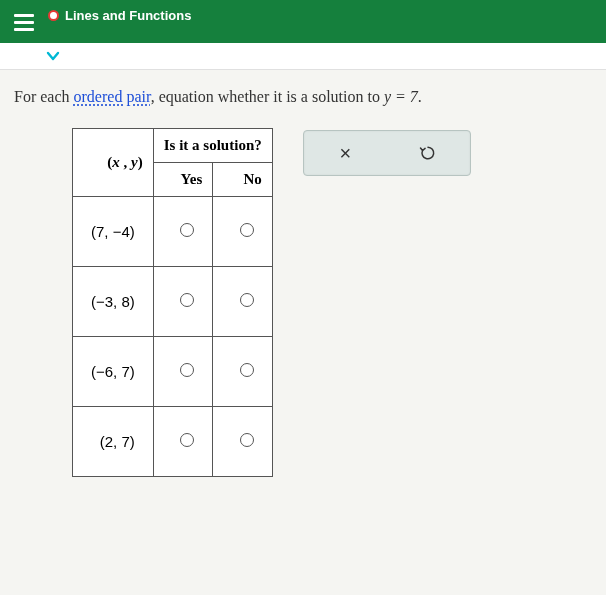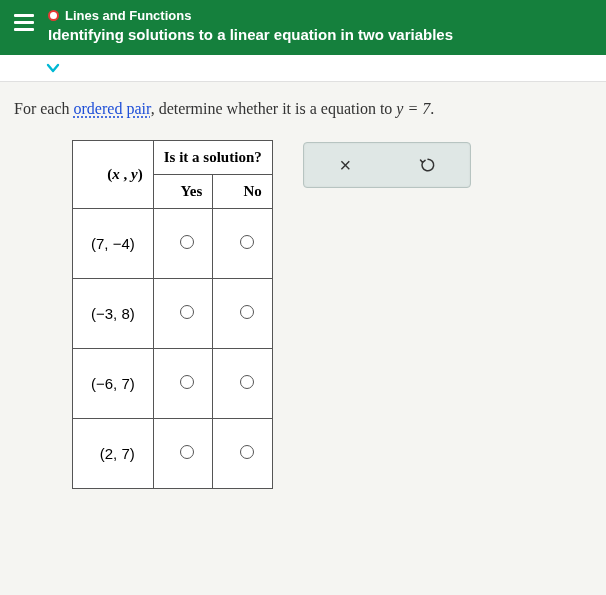--- a/index.html
+++ b/index.html
@@ -142,36 +142,35 @@
   <div class="hamburger">
     <span></span>
       <span></span>
       <span></span>
   </div>
   <div class="header-text">
     <div class="breadcrumb">
       <span class="record-dot"></span>
       <span>Lines and Functions</span>
     </div>
-    <div class="topic-title">Identifying solutions to a linear equation in two variables</div>
   </div>
 </div>
 
 <div class="chevron-row">
   <div class="chevron-down">
     <svg width="16" height="16" viewBox="0 0 16 16">
         <path d="M3 5 L8 11 L13 5" fill="none" stroke="#00b8d4" stroke-width="2.4" stroke-linecap="round" stroke-linejoin="round"></path>
       </svg>
   </div>
 </div>
 
 <div class="content">
 
   <p class="prompt">
-    <span>For each </span><span class="ordered-pair-link">ordered pair</span><span>, determine whether it is a equation to </span><span class="math-eq">y = 7</span><span>.</span>
+    <span>For each </span><span class="ordered-pair-link">ordered pair</span><span>, equation whether it is a solution to </span><span class="math-eq">y = 7</span><span>.</span>
   </p>
 
   <div class="layout-row">
     <table class="solution">
       <tbody>
           <tr>
         <th rowspan="2" class="pair-head">
           (<span class="math-var">x</span> , <span class="math-var">y</span>)
         </th>
         <th colspan="2">Is it a solution?</th>

